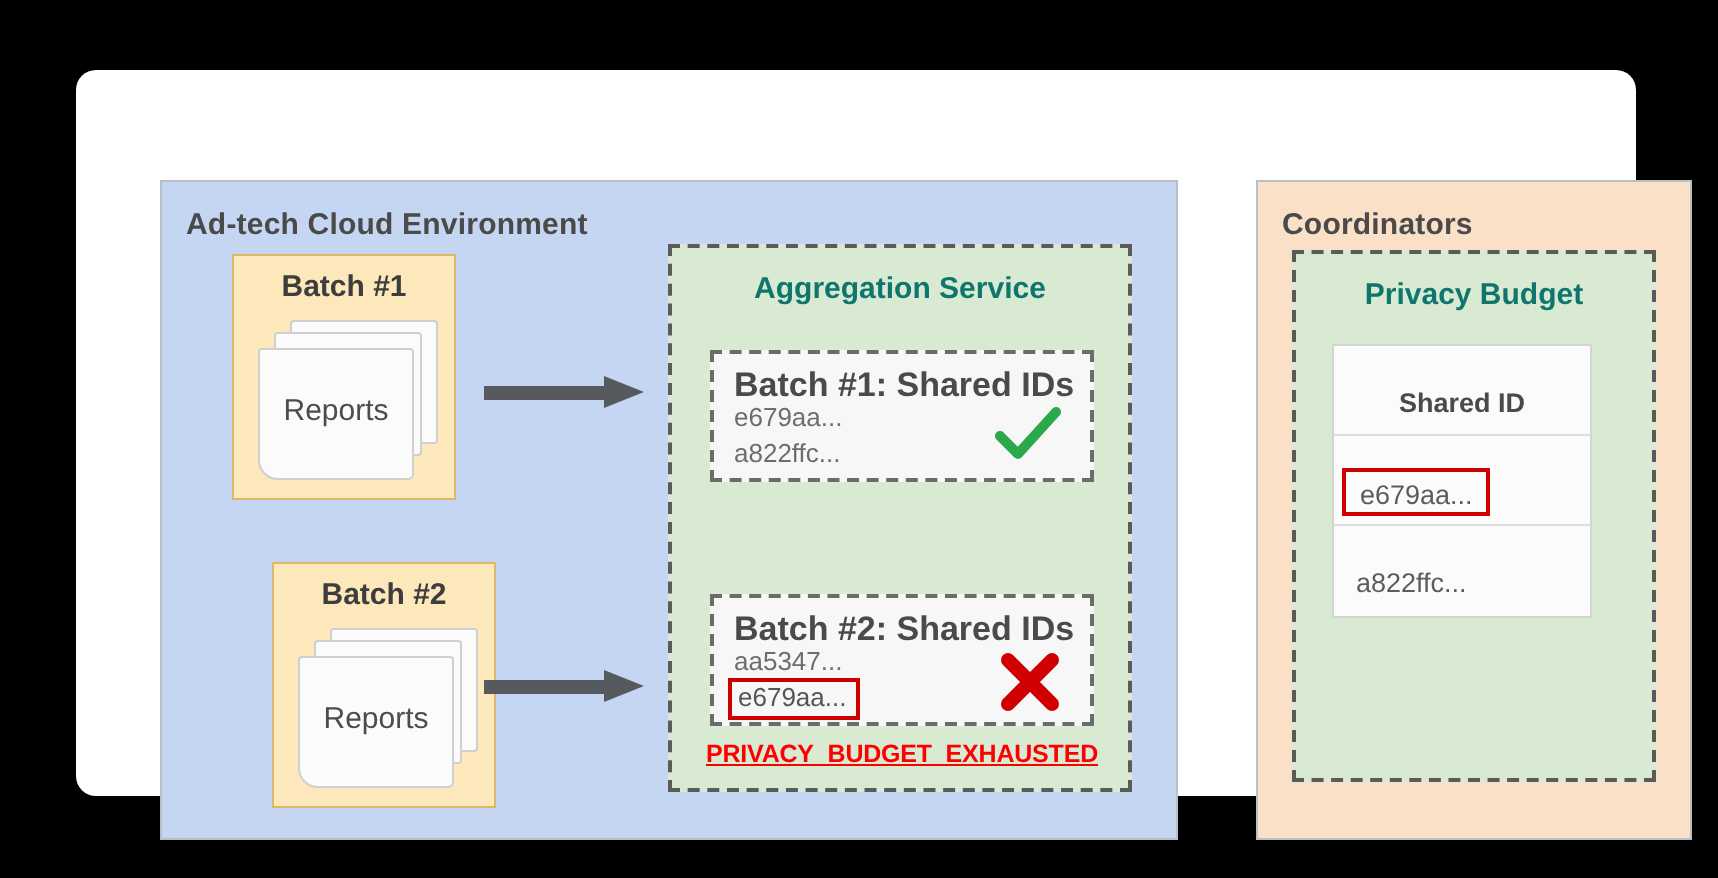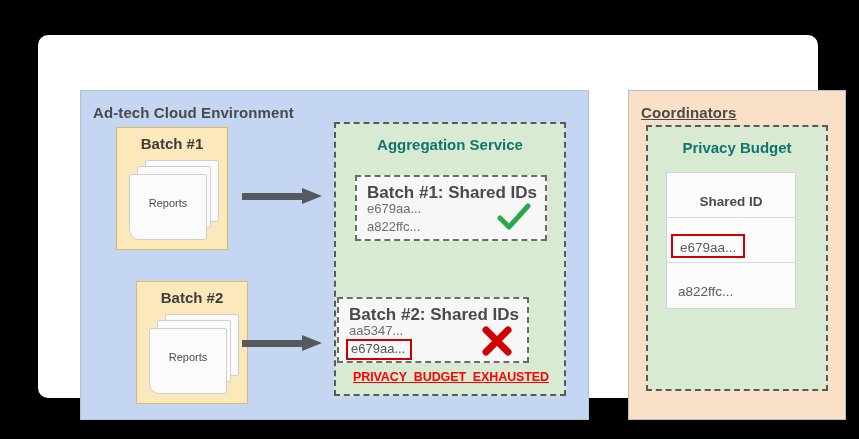--- a/index.html
+++ b/index.html
@@ -54,21 +54,21 @@
   }
   .panel-title {
     position: absolute;
     font-size: 15px;
     font-weight: 700;
     color: #4a4a4a;
     letter-spacing: .1px;
     white-space: nowrap;
   }
   .panel-blue .panel-title { left: 12px; top: 13px; }
-  .panel-orange .panel-title { left: 12px; top: 13px; text-decoration: underline; }
+  .panel-orange .panel-title { left: 12px; top: 13px; }
 
   
   .green-dashed {
     position: absolute;
     box-sizing: border-box;
     background: #d9ead3;
     border: 2px dashed #5a5a5a;
   }
   .agg-service {
     left: 296px;
@@ -127,21 +127,21 @@
     border-radius: 2px;
   }
   .sheet-back  { left: 16px; top: 0px;  width: 74px; height: 62px; }
   .sheet-mid   { left:  8px; top: 6px;  width: 74px; height: 62px; }
   .sheet-front { left:  0px; top: 14px; width: 78px; height: 66px;
                  border-bottom-left-radius: 10px; border-bottom-right-radius: 3px; }
   .sheet-front .reports-text {
     position: absolute;
     left: 0; top: 22px; width: 100%;
     text-align: center;
-    font-size: 11px;
+    font-size: 15px;
     color: #4c4c4c;
     white-space: nowrap;
   }
 
   
   .arrow { position: absolute; height: 16px; width: 82px; }
   .arrow-1 { left: 204px; top: 153px; }
   .arrow-2 { left: 204px; top: 300px; }
   .arrow .shaft {
     position: absolute;
@@ -161,21 +161,21 @@
   
   .id-box {
     position: absolute;
     box-sizing: border-box;
     background: #f7f7f7;
     border: 2px dashed #6b6b6b;
     width: 192px;
     height: 66px;
   }
   .id-box-1 { left: 317px; top: 140px; }
-  .id-box-2 { left: 299px; top: 262px; }
+  .id-box-2 { left: 317px; top: 262px; }
   .id-box .hdr {
     position: absolute;
     left: 10px; top: 6px;
     font-size: 17px;
     font-weight: 700;
     color: #4a4a4a;
     white-space: nowrap;
   }
   .id-box .idline {
     position: absolute;

